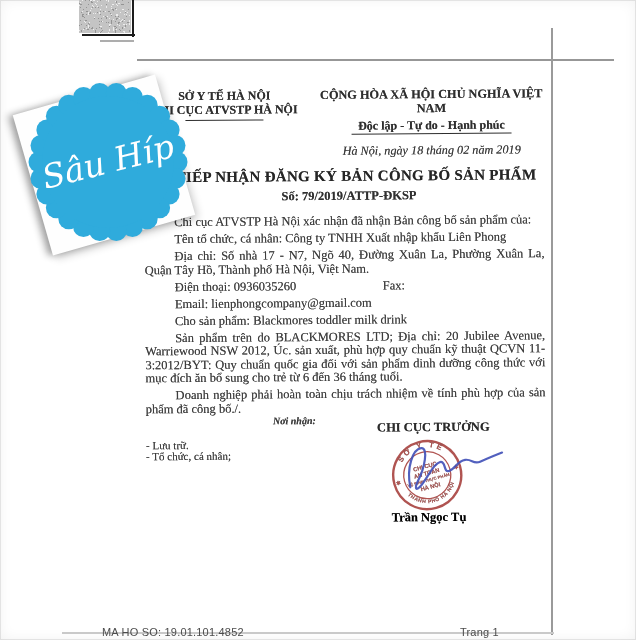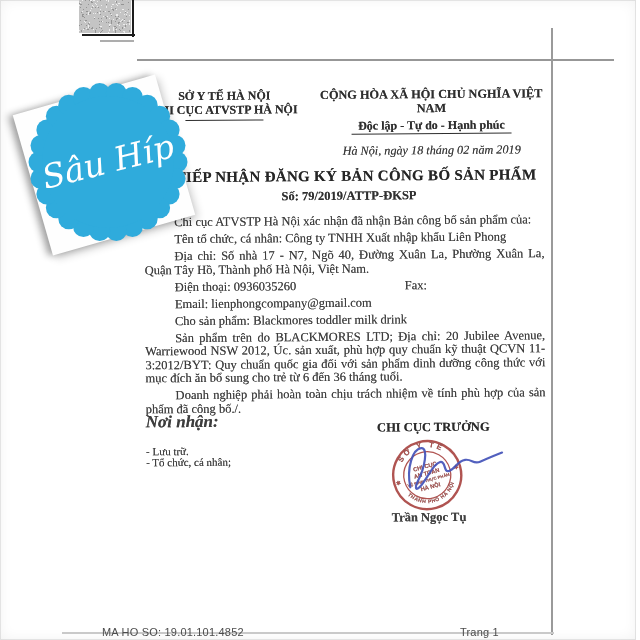--- a/index.html
+++ b/index.html
@@ -27,27 +27,27 @@
   .hdr-right .l2{display:inline-block;font-weight:bold;font-size:12px;line-height:14px;
                  border-bottom:1.3px solid #2e2e2e;padding:0 7px 1px;}
   .hdr-right .date{margin-top:9px;font-style:italic;font-size:12.2px;color:#3a3a3a;}
   .title{position:absolute;left:150px;top:168px;width:400px;text-align:center;
          font-weight:bold;font-size:15px;letter-spacing:.3px;color:#262626;}
   .subno{position:absolute;left:150px;top:189px;width:400px;text-align:center;
          font-weight:bold;font-size:12.5px;color:#303030;}
   #body{position:absolute;left:145px;top:215px;width:400px;font-size:12.5px;line-height:13.5px;
         text-align:justify;}
   #body p{margin:0 0 3.5px;text-indent:30px;position:relative;}
-  #body .fax{position:absolute;left:238px;top:0;text-indent:0;margin-left:22px;}
+  #body .fax{position:absolute;left:238px;top:0;text-indent:0;}
   #recipients{position:absolute;left:145px;top:415px;width:170px;font-size:11px;line-height:11.5px;}
-  #recipients .lbl{font-weight:bold;font-style:italic;font-size:17px;margin-bottom:18px;}
+  #recipients .lbl{font-weight:bold;font-style:italic;font-size:10px;margin-bottom:12px;text-align:right;}
   #signoff-title{position:absolute;left:355px;top:421px;width:155px;text-align:center;
                  font-weight:bold;font-size:12.5px;color:#2b2b2b;}
   #signer-name{position:absolute;left:370px;top:511px;width:115px;text-align:center;
-               font-weight:bold;font-size:12.5px;color:#404040;}
+               font-weight:bold;font-size:12.5px;color:#000000;}
   #stamp-svg{position:absolute;left:352px;top:424px;}
   
   .footer{position:absolute;top:626px;font-family:"Liberation Sans","DejaVu Sans",sans-serif;
           font-size:11px;color:#4b4b4b;letter-spacing:.2px;text-shadow:none;}
   #footer-left{left:102px;}
   #footer-right{left:460px;width:60px;text-align:left;}
   
   #polaroid{position:absolute;left:30px;top:92px;width:148px;height:146px;background:#fefefe;
             transform:rotate(-16deg);
             box-shadow:-5px -1px 7px rgba(0,0,0,.32), 2px 4px 9px rgba(0,0,0,.2);}

